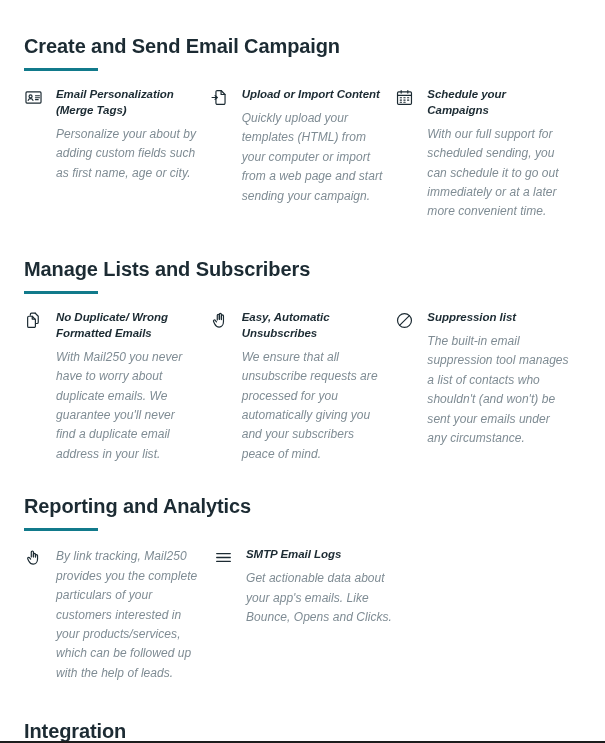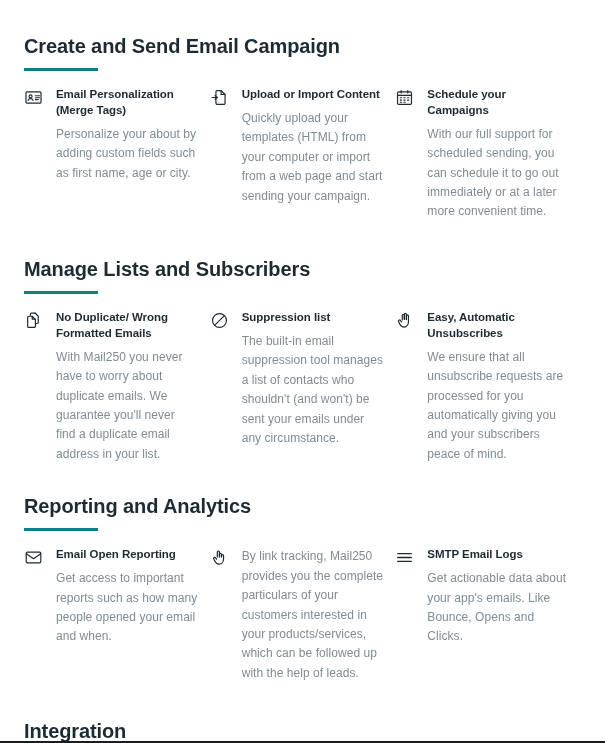--- a/index.html
+++ b/index.html
@@ -46,20 +46,21 @@
     height: 3px;
     background: #117a8b;
     margin-top: 10px;
     margin-bottom: 16px;
   }
 
   
   .cards {
     display: flex;
     align-items: flex-start;
+    font-style: italic;
   }
   .card {
     width: 190px;
     display: flex;
     align-items: flex-start;
     padding-right: 12px;
   }
   .card-icon {
     width: 22px;
     min-width: 22px;
@@ -186,64 +187,52 @@
           </span>
           <div class="card-body">
             <p class="card-title">No Duplicate/ Wrong Formatted Emails</p>
             <p class="card-desc">With Mail250 you never have to worry about duplicate emails. We guarantee you'll never find a duplicate email address in your list.</p>
           </div>
         </div>
 
         <div class="card">
           <span class="card-icon">
             <svg viewBox="0 0 24 24" fill="none" stroke="currentColor" stroke-width="1.5" stroke-linecap="round" stroke-linejoin="round">
-              <circle cx="12" cy="12" r="8.8"></circle>
-              <path d="M5.8 18.2 18.2 5.8"></path>
-            </svg>
-          </span>
-          <div class="card-body">
-            <p class="card-title">Suppression list</p>
-            <p class="card-desc">The built-in email suppression tool manages a list of contacts who shouldn't (and won't) be sent your emails under any circumstance.</p>
-          </div>
-        </div>
-
-        <div class="card">
-          <span class="card-icon">
-            <svg viewBox="0 0 24 24" fill="none" stroke="currentColor" stroke-width="1.5" stroke-linecap="round" stroke-linejoin="round">
               <path d="M9.2 11.3V5.4a1.3 1.3 0 0 1 2.6 0v5.1"></path>
               <path d="M11.8 10.5V4.4a1.3 1.3 0 0 1 2.6 0v6.1"></path>
               <path d="M14.4 10.8V6.2a1.3 1.3 0 0 1 2.6 0v7.2c0 3.8-2.2 6.9-5.4 6.9-3.3 0-4.6-1.8-5.8-4.3l-1.3-2.8a1.3 1.3 0 0 1 2.1-1.5l1.6 1.9"></path>
             </svg>
           </span>
           <div class="card-body">
             <p class="card-title">Easy, Automatic Unsubscribes</p>
             <p class="card-desc">We ensure that all unsubscribe requests are processed for you automatically giving you and your subscribers peace of mind.</p>
+          </div>
+        </div>
+
+        <div class="card">
+          <span class="card-icon">
+            <svg viewBox="0 0 24 24" fill="none" stroke="currentColor" stroke-width="1.5" stroke-linecap="round" stroke-linejoin="round">
+              <circle cx="12" cy="12" r="8.8"></circle>
+              <path d="M5.8 18.2 18.2 5.8"></path>
+            </svg>
+          </span>
+          <div class="card-body">
+            <p class="card-title">Suppression list</p>
+            <p class="card-desc">The built-in email suppression tool manages a list of contacts who shouldn't (and won't) be sent your emails under any circumstance.</p>
           </div>
         </div>
 
       </div>
     </div>
 
     <div class="section s3">
       <div class="section-header">Reporting and Analytics</div>
       <div class="section-rule" style="background: rgb(17, 122, 139);"></div>
       <div class="cards">
 
-        <div class="card">
-          <span class="card-icon">
-            <svg viewBox="0 0 24 24" fill="none" stroke="currentColor" stroke-width="1.5" stroke-linecap="round" stroke-linejoin="round">
-              <rect x="2.8" y="5.2" width="18.4" height="13.6" rx="1.6"></rect>
-              <path d="M2.8 7.3 12 13.6l9.2-6.3"></path>
-            </svg>
-          </span>
-          <div class="card-body">
-            <p class="card-title">Email Open Reporting</p>
-            <p class="card-desc">Get access to important reports such as how many people opened your email and when.</p>
-          </div>
-        </div>
 
         <div class="card">
           <span class="card-icon">
             <svg viewBox="0 0 24 24" fill="none" stroke="currentColor" stroke-width="1.5" stroke-linecap="round" stroke-linejoin="round">
               <path d="M9.2 11.4V5.1a1.35 1.35 0 0 1 2.7 0v6"></path>
               <path d="M11.9 11.1V8.2a1.3 1.3 0 0 1 2.6 0v2.9"></path>
               <path d="M14.5 11.3V9.6a1.3 1.3 0 0 1 2.6 0v4.2c0 3.7-2.2 6.6-5.4 6.6-3.2 0-4.5-1.7-5.7-4.1l-1.2-2.5a1.3 1.3 0 0 1 2.1-1.5l1.5 1.8"></path>
             </svg>
           </span>
           <div class="card-body">

